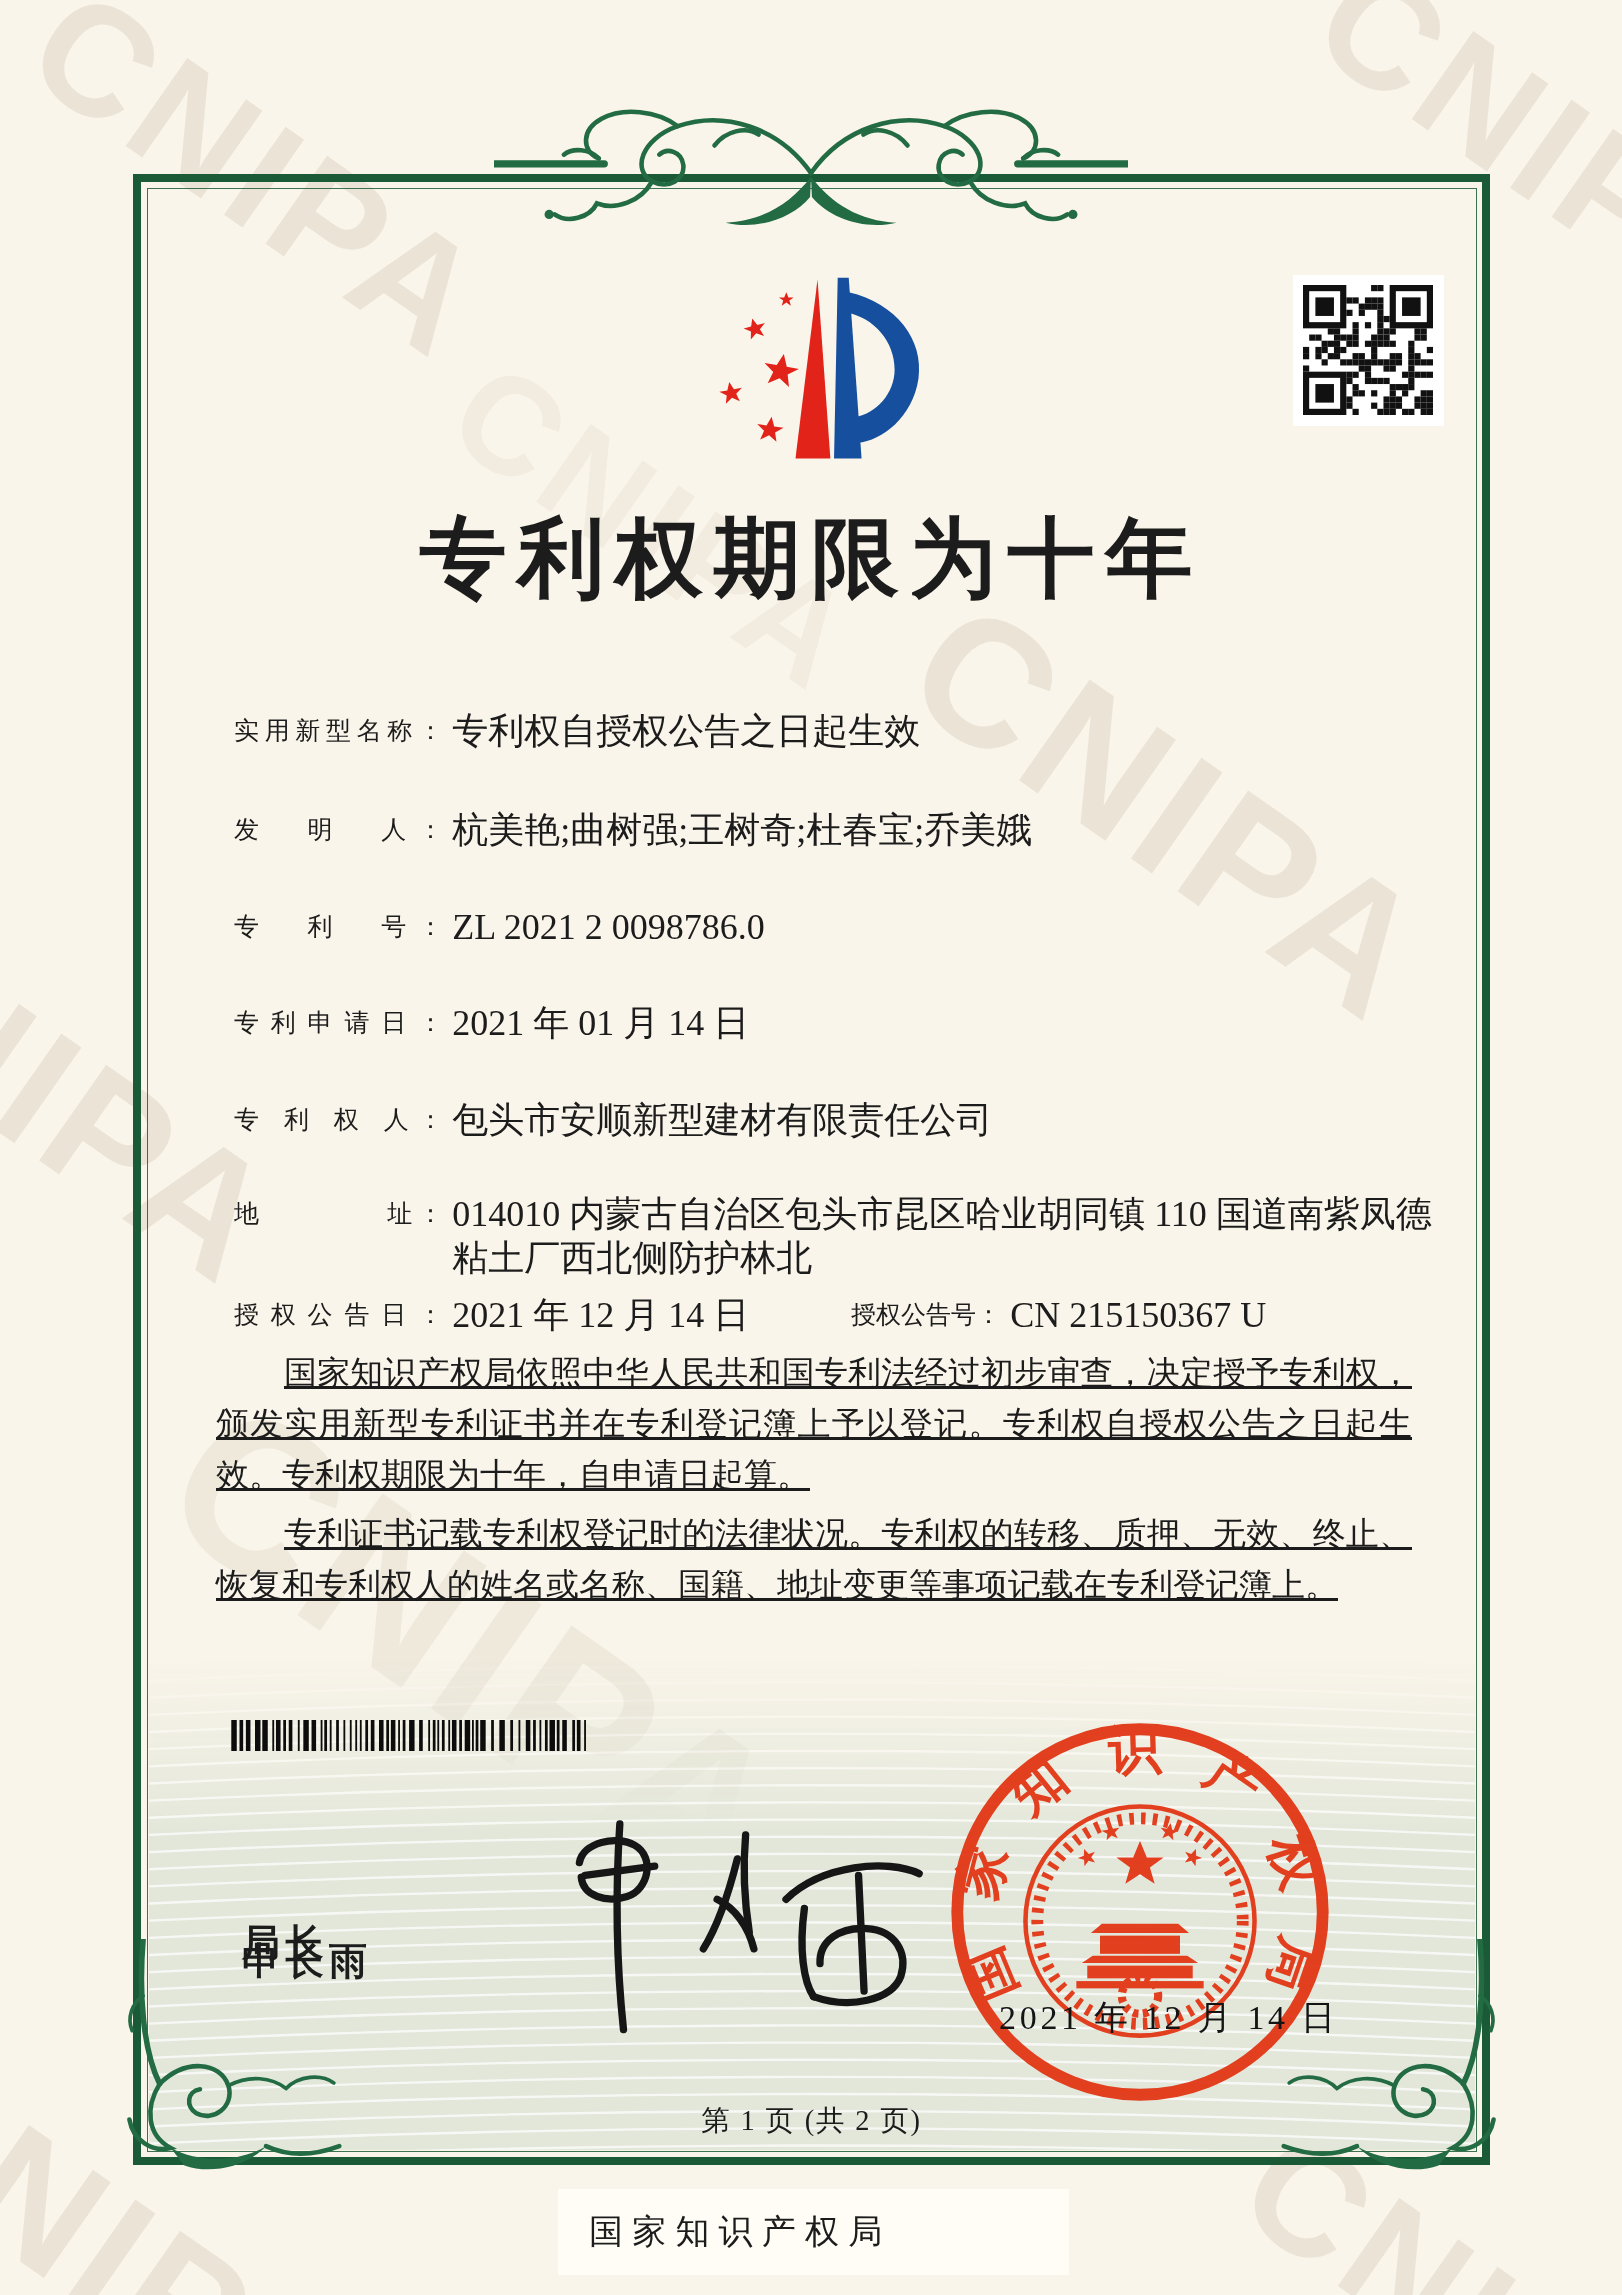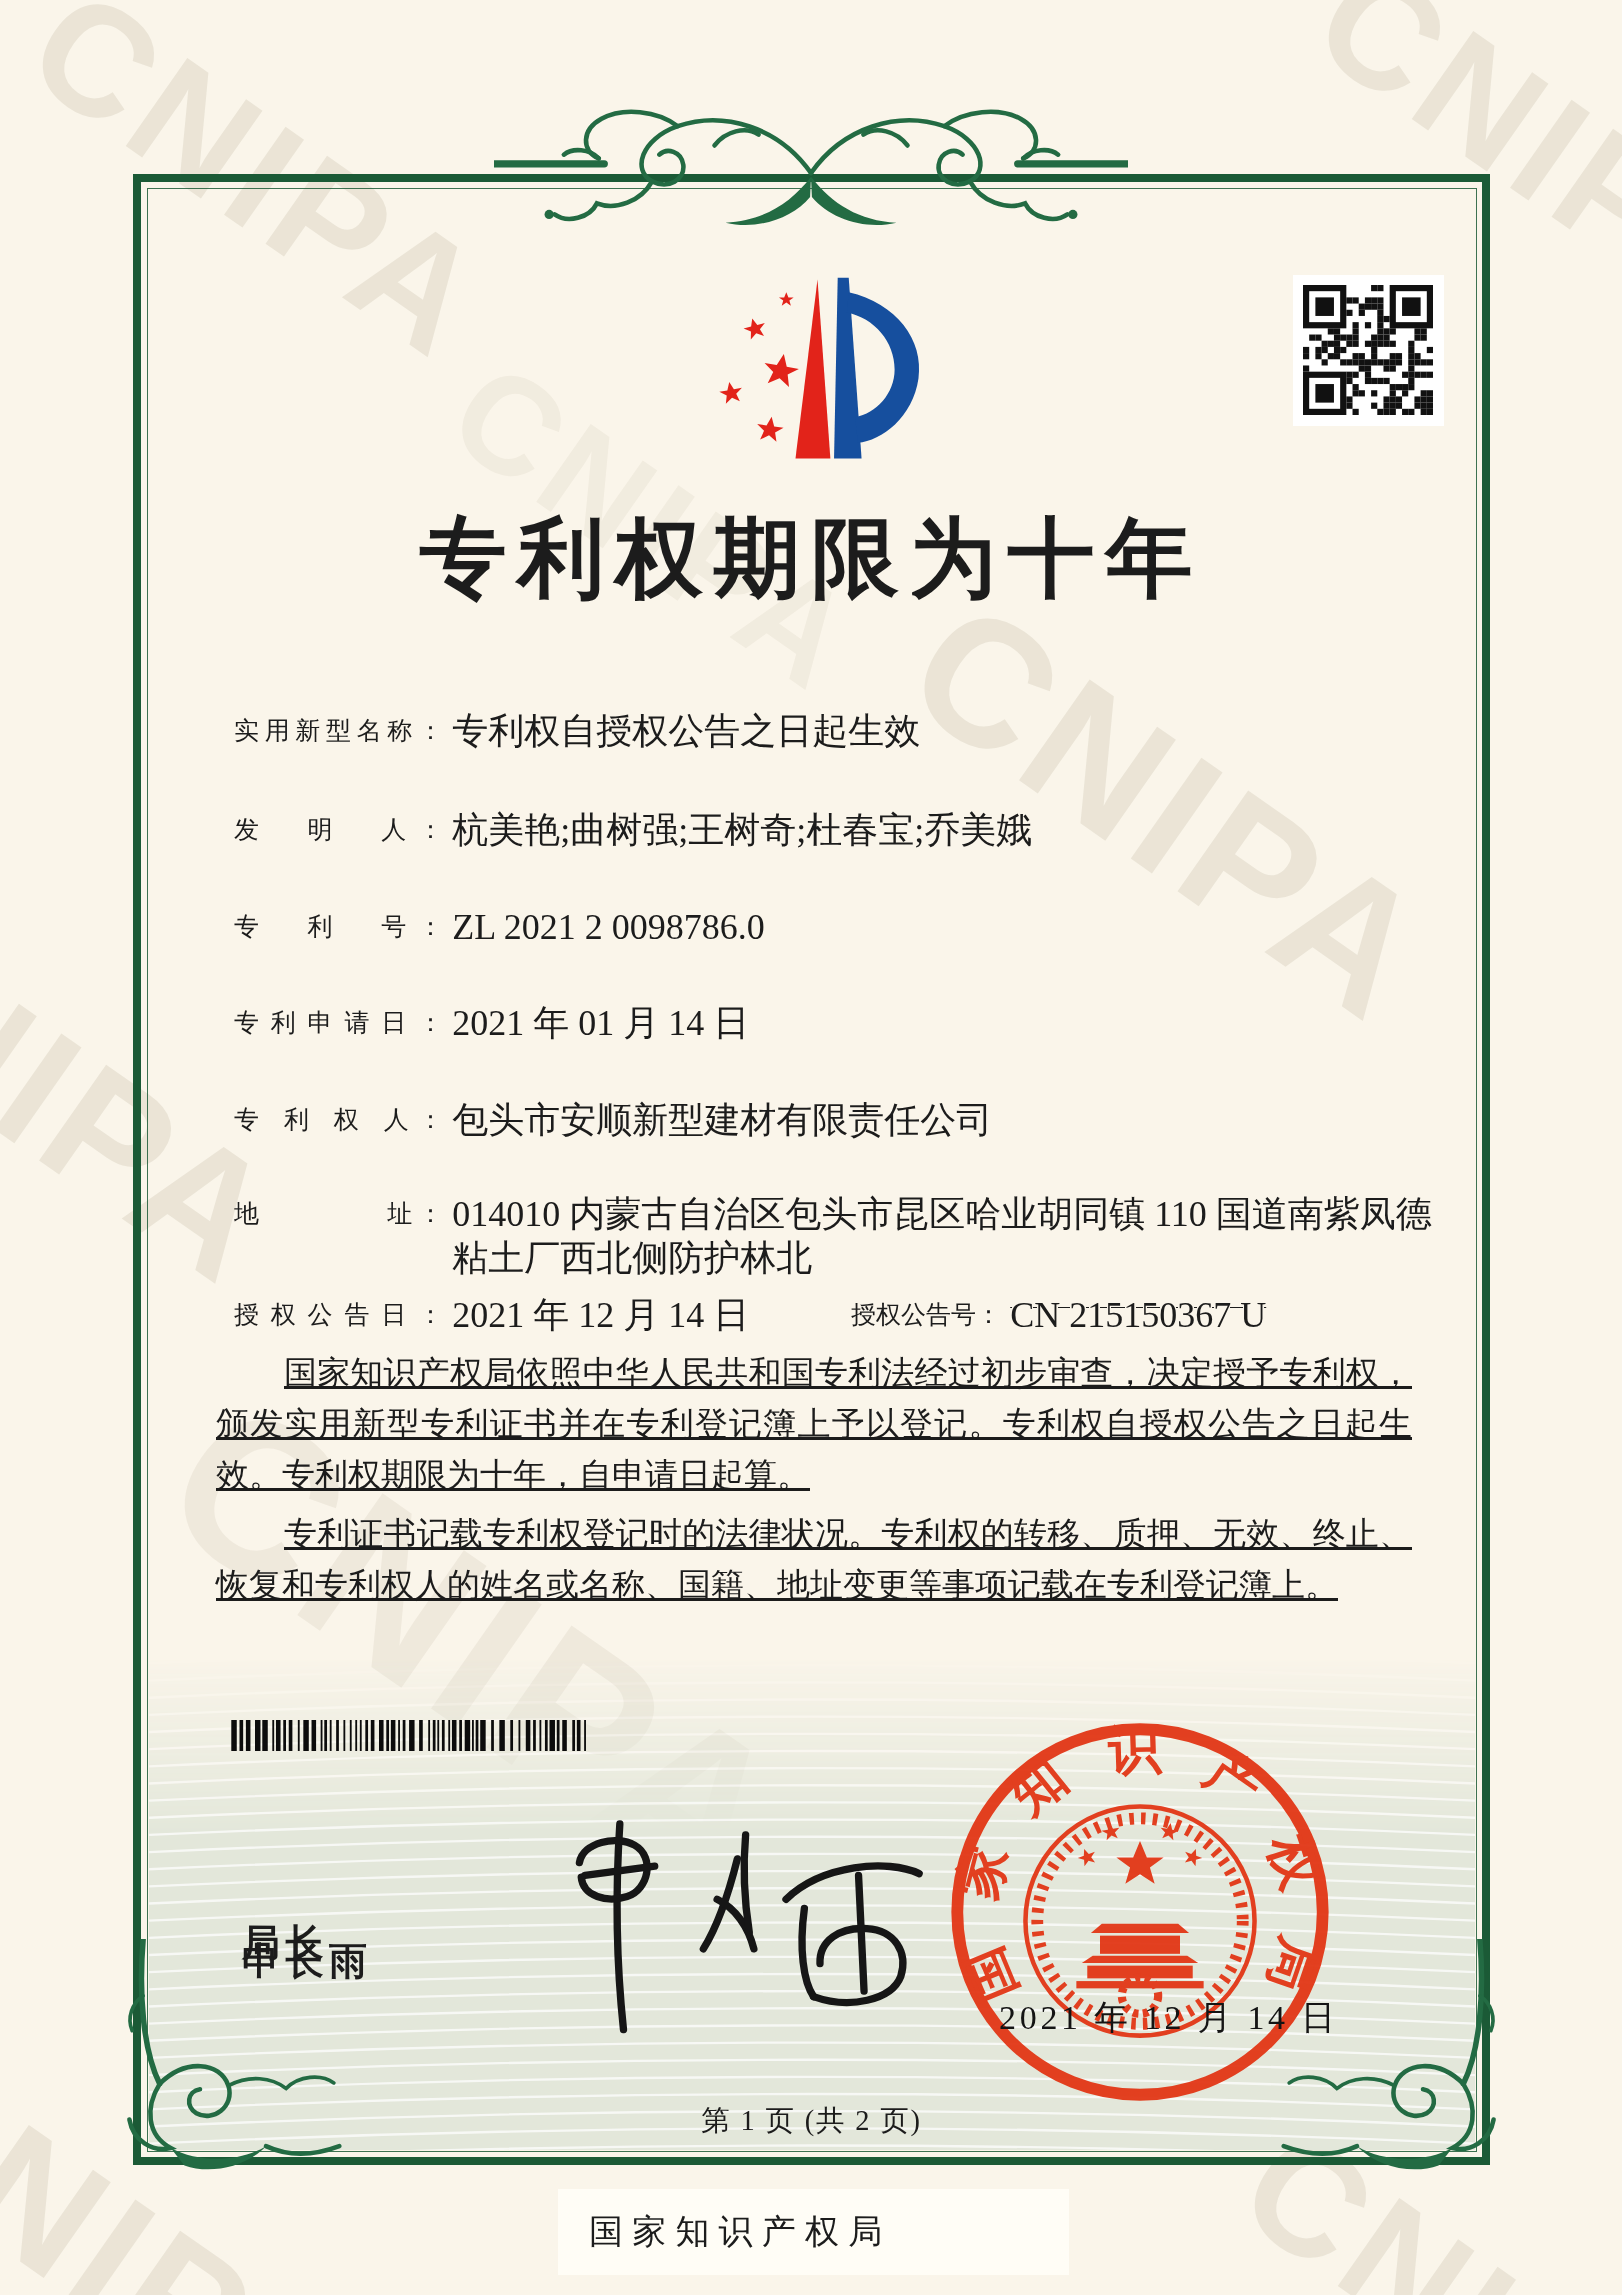--- a/index.html
+++ b/index.html
@@ -44,21 +44,21 @@
     font-size:87px;font-weight:700;letter-spacing:11px;z-index:4;
   }
   
   .row{position:absolute;left:226px;z-index:4;white-space:nowrap;}
   .flabel{
     display:inline-block;width:209px;font-size:25px;
     text-align:justify;text-align-last:justify;vertical-align:top;line-height:44px;margin-left:8px;
   }
   .fvalue{font-size:36px;margin-left:9.2px;vertical-align:top;line-height:44px;}
   .fvalue.addr{display:inline-block;width:1003px;white-space:normal;line-height:44px;}
-  .grant2{position:absolute;left:617px;top:0;white-space:nowrap;text-decoration:underline;}
+  .grant2{position:absolute;left:617px;top:0;white-space:nowrap;}
   .grant2 .flabel{width:auto;text-align:left;text-align-last:auto;}
   
   .paras{position:absolute;left:216px;top:1348px;width:1196px;z-index:4;text-decoration:underline;}
   .paras p{
     margin:0 0 8.3px 0;font-size:33px;line-height:51px;text-align:justify;
     text-indent:68px;
   }
   
   .barcode{position:absolute;left:230px;top:1720px;width:360px;height:31px;z-index:4;}
   .signer{position:absolute;left:242px;z-index:4;font-family:"Liberation Sans","DejaVu Sans",sans-serif;font-size:38px;font-weight:600;letter-spacing:5.5px;}

